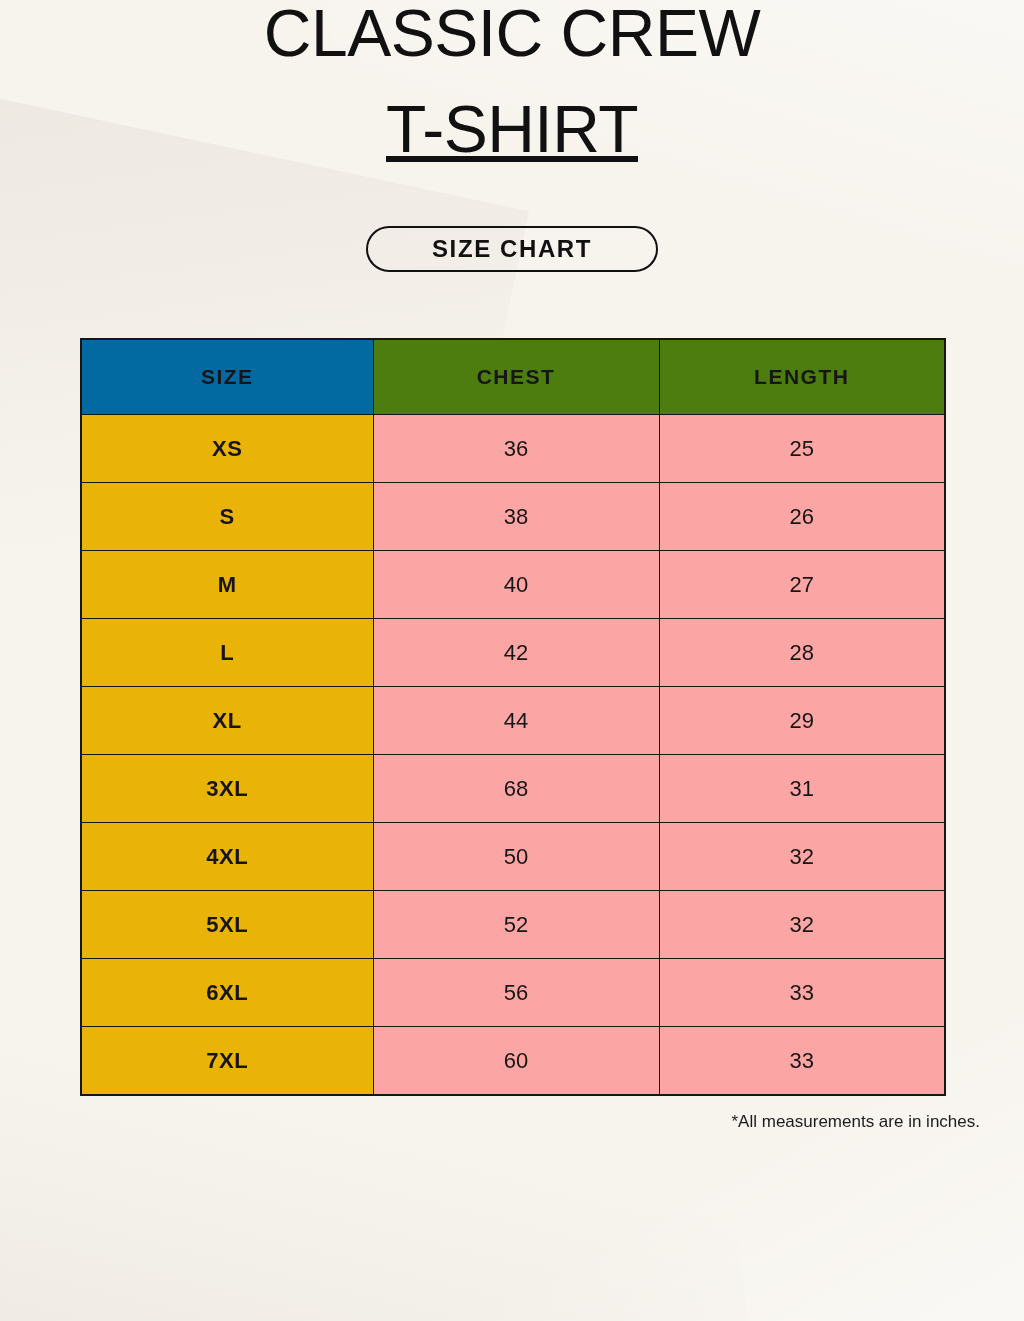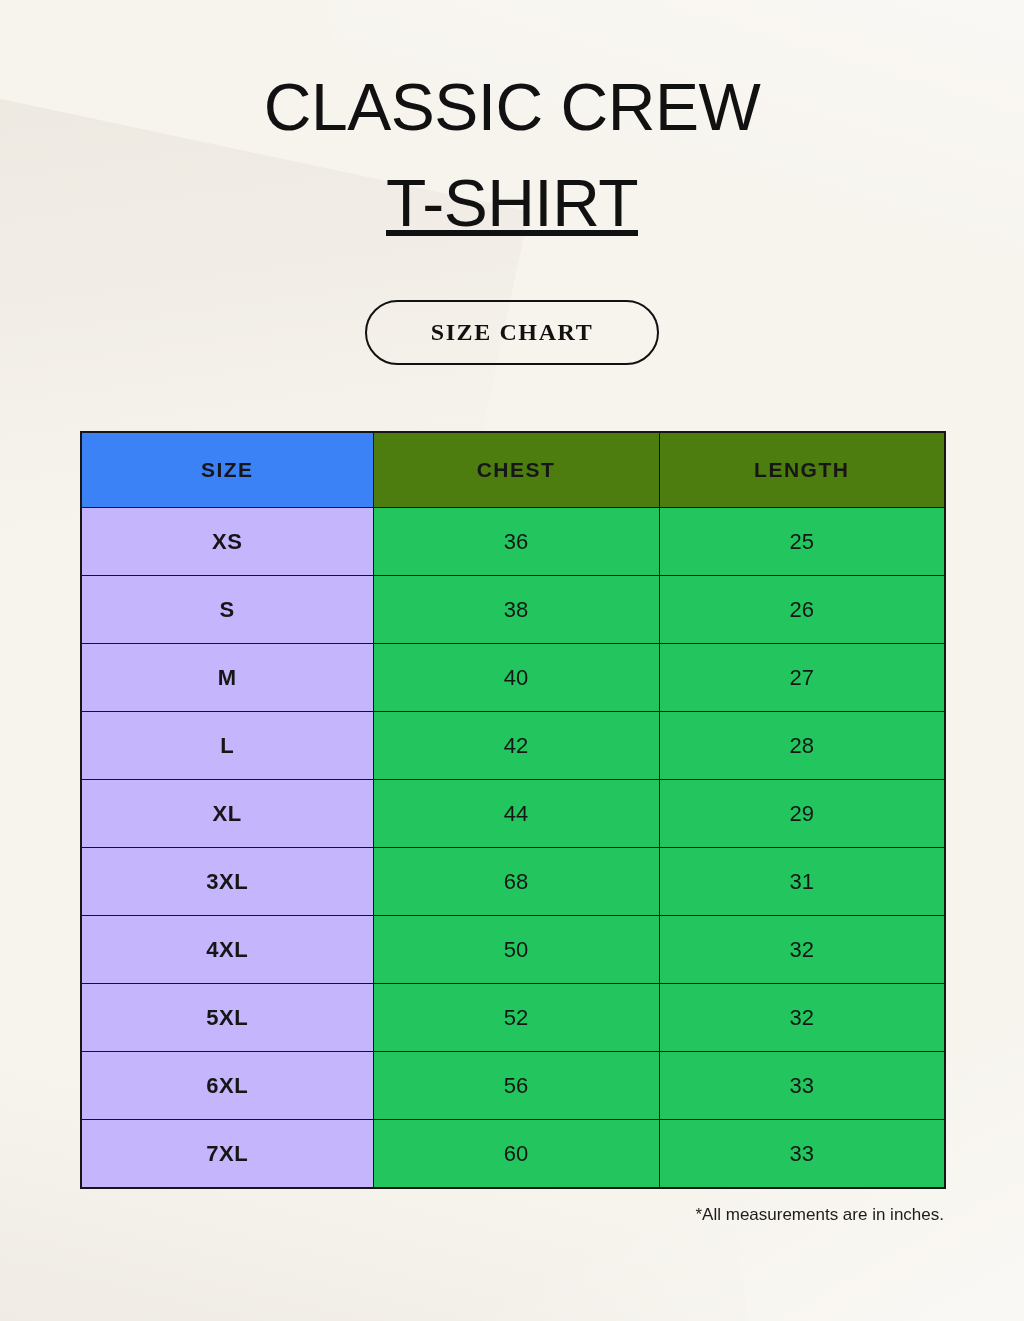--- a/index.html
+++ b/index.html
@@ -48,21 +48,20 @@
   .page {
     position: relative;
     width: 1024px;
     height: 1321px;
     box-sizing: border-box;
     z-index: 2;
   }
 
   .title {
     margin: 0;
-    padding-top: 74px;
     text-align: center;
     font-size: 66px;
     line-height: 1.0;
     letter-spacing: -0.5px;
     font-weight: 400;
     color: #111111;
   }
   .title .line2 {
     display: block;
     margin-top: 30px;
@@ -70,27 +69,26 @@
   }
 
   .badge-wrap {
     display: flex;
     justify-content: center;
     margin-top: 64px;
   }
   .badge {
     border: 2px solid #111111;
     border-radius: 40px;
-    padding: 17px 64px;
+    padding: 7px 64px;
     font-size: 24px;
     letter-spacing: 1.6px;
     font-weight: 700;
     color: #111111;
     background: transparent;
-    font-family: Liberation Serif, serif;
   }
 
   .table-wrap {
     margin: 66px 80px 0 80px;
   }
   table.size-table {
     width: 864px;
     border-collapse: collapse;
     table-layout: fixed;
     border: 2px solid #161616;
@@ -106,37 +104,37 @@
     text-align: center;
     vertical-align: middle;
     color: #161616;
   }
   table.size-table thead th {
     font-size: 21px;
     letter-spacing: 1.5px;
     font-weight: 700;
     height: 72px;
   }
-  th.head-size { background: #3b82f6; }
+  th.head-size { background: #0369a1; }
   th.head-chest, th.head-length { background: #4d7c0f; }
 
   td.cell-size {
-    background: #c4b5fd;
+    background: #eab308;
     font-weight: 700;
     font-size: 22px;
     letter-spacing: 0.6px;
   }
   td.cell-val {
-    background: #22c55e;
+    background: #fca5a5;
     font-weight: 400;
     font-size: 22px;
   }
 
   .footnote {
-    margin: 16px 80px 0 0;
+    margin: 16px 44px 0 0;
     text-align: right;
     font-size: 17px;
     color: #1c1c1c;
   }
 </style>
 </head>
 <body>
 
 <div class="bg-wash wash-a"></div>
 <div class="bg-wash wash-b"></div>

